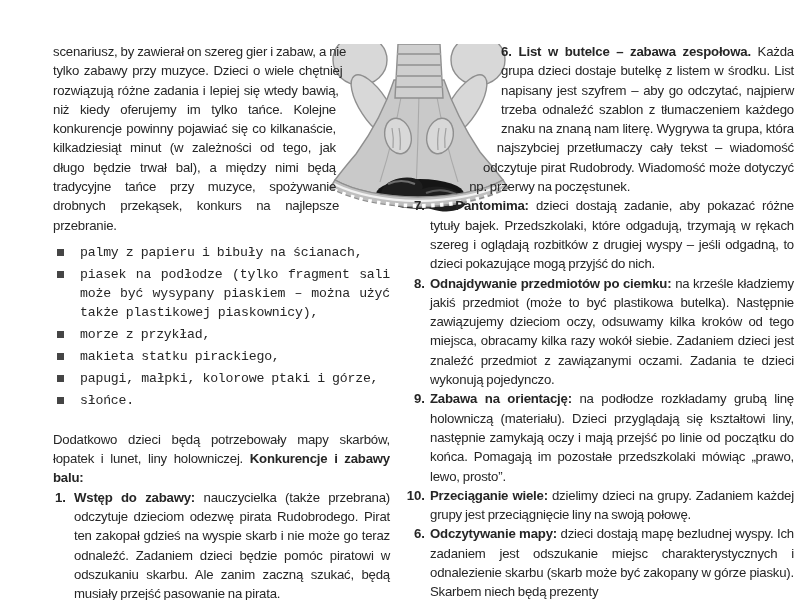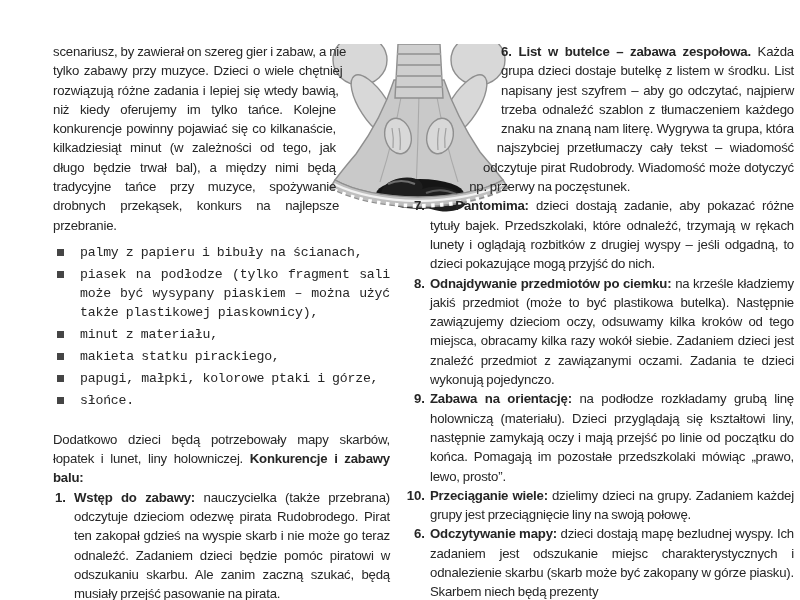--- a/index.html
+++ b/index.html
@@ -110,39 +110,39 @@
     </svg>
   </div>
 
   <div id="left-col" class="col">
     <p class="para" id="p1"><span class="spacer-right"></span><span>scenariusz, by zawierał on szereg gier i zabaw, a nie tylko zabawy przy muzyce. Dzieci o wiele chętniej rozwiązują różne zadania i lepiej się wtedy bawią, niż kiedy oferujemy im tylko tańce. Kolejne konkurencje powinny pojawiać się co kilkanaście, kilkadziesiąt minut (w zależności od tego, jak długo będzie trwał bal), a między nimi będą tradycyjne tańce przy muzyce, spożywanie drobnych przekąsek, konkurs na najlepsze przebranie.</span></p>
 
 
     <ul id="bullets">
       <li class="bullet-item"><span class="bullet-sq"></span><span>palmy z papieru i bibuły na ścianach,</span></li>
       <li class="bullet-item"><span class="bullet-sq"></span><span>piasek na podłodze (tylko fragment sali może być wysypany piaskiem – można użyć także plastikowej piaskownicy),</span></li>
-      <li class="bullet-item"><span class="bullet-sq"></span><span>minut z materiału,</span></li>
+      <li class="bullet-item"><span class="bullet-sq"></span><span>morze z przykład,</span></li>
       <li class="bullet-item"><span class="bullet-sq"></span><span>makieta statku pirackiego,</span></li>
       <li class="bullet-item"><span class="bullet-sq"></span><span>papugi, małpki, kolorowe ptaki i górze,</span></li>
       <li class="bullet-item"><span class="bullet-sq"></span><span>słońce.</span></li>
     </ul>
 
     <p class="para" id="p3"><span>Dodatkowo dzieci będą potrzebowały mapy skarbów, łopatek i lunet, liny holowniczej.</span> <span class="b">Konkurencje i zabawy balu:</span></p>
 
     <div class="nitem" id="item1">
       <span class="num">1.</span><span class="b">Wstęp do zabawy:</span> <span>nauczycielka (także przebrana) odczytuje dzieciom odezwę pirata Rudobrodego. Pirat ten zakopał gdzieś na wyspie skarb i nie może go teraz odnaleźć. Zadaniem dzieci będzie pomóc piratowi w odszukaniu skarbu. Ale zanim zaczną szukać, będą musiały przejść pasowanie na pirata.</span>
     </div>
   </div>
 
   <div id="right-col" class="col">
     <div class="nitem first">
       <span class="spacer-left"></span><span class="num-inline">6.</span><span class="b">List w butelce – zabawa zespołowa.</span> <span>Każda grupa dzieci dostaje butelkę z listem w środku. List napisany jest szyfrem – aby go odczytać, najpierw trzeba odnaleźć szablon z tłumaczeniem każdego znaku na znaną nam literę. Wygrywa ta grupa, która najszybciej przetłumaczy cały tekst – wiadomość odczytuje pirat Rudobrody. Wiadomość może dotyczyć np. przerwy na poczęstunek.</span>
     </div>
     <div class="nitem">
-      <span class="num">7.</span><span class="b">Pantomima:</span> <span>dzieci dostają zadanie, aby pokazać różne tytuły bajek. Przedszkolaki, które odnaleźć, trzymają w rękach lunety i oglądają rozbitków z drugiej wyspy – jeśli odgadną, to dzieci pokazujące mogą przyjść do nich.</span>
+      <span class="num">7.</span><span class="b">Pantomima:</span> <span>dzieci dostają zadanie, aby pokazać różne tytuły bajek. Przedszkolaki, które odgadują, trzymają w rękach szereg i oglądają rozbitków z drugiej wyspy – jeśli odgadną, to dzieci pokazujące mogą przyjść do nich.</span>
     </div>
     <div class="nitem">
       <span class="num">8.</span><span class="b">Odnajdywanie przedmiotów po ciemku:</span> <span>na krześle kładziemy jakiś przedmiot (może to być plastikowa butelka). Następnie zawiązujemy dzieciom oczy, odsuwamy kilka kroków od tego miejsca, obracamy kilka razy wokół siebie. Zadaniem dzieci jest znaleźć przedmiot z zawiązanymi oczami. Zadania te dzieci wykonują pojedynczo.</span>
     </div>
     <div class="nitem">
       <span class="num">9.</span><span class="b">Zabawa na orientację:</span> <span>na podłodze rozkładamy grubą linę holowniczą (materiału). Dzieci przyglądają się kształtowi liny, następnie zamykają oczy i mają przejść po linie od początku do końca. Pomagają im pozostałe przedszkolaki mówiąc „prawo, lewo, prosto”.</span>
     </div>
     <div class="nitem">
       <span class="num">10.</span><span class="b">Przeciąganie wiele:</span> <span>dzielimy dzieci na grupy. Zadaniem każdej grupy jest przeciągnięcie liny na swoją połowę.</span>
     </div>

